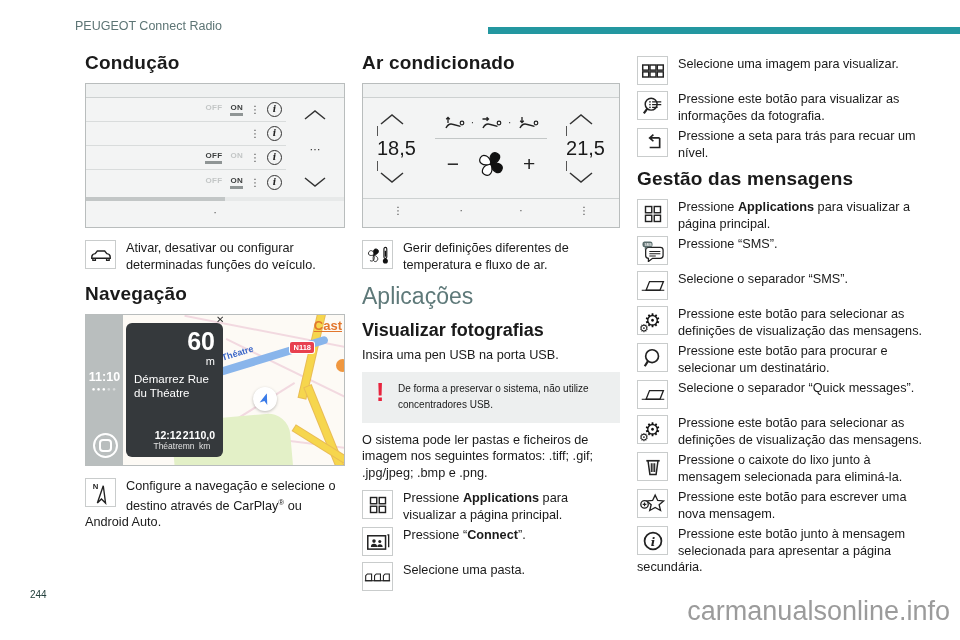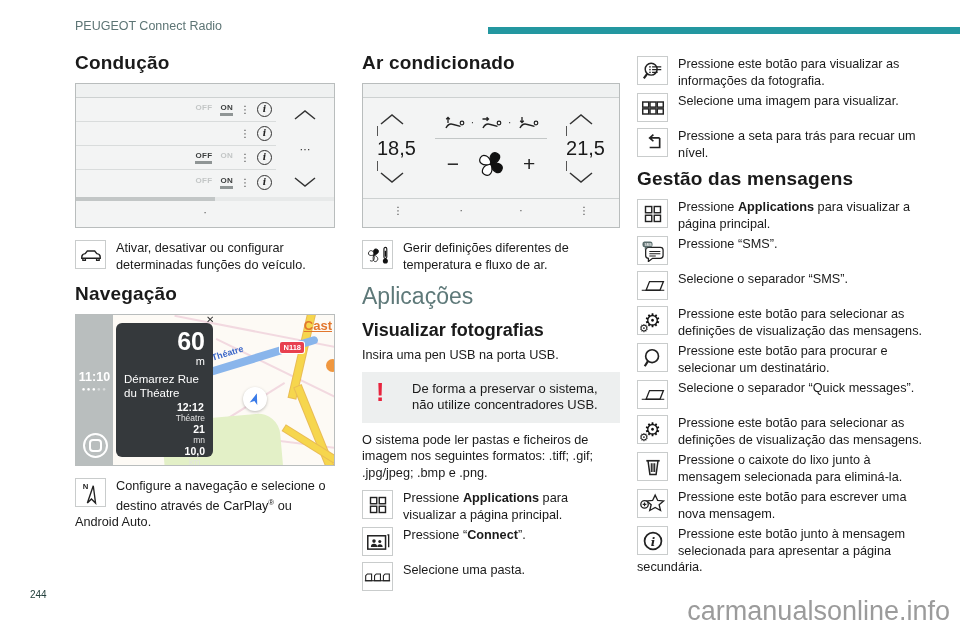--- a/index.html
+++ b/index.html
@@ -5,21 +5,21 @@
   html,body{margin:0;padding:0;width:960px;height:640px;background:#ffffff;overflow:hidden;
     font-family:"Liberation Sans", sans-serif;color:#1a1a1a;-webkit-font-smoothing:antialiased;}
   .page{position:relative;width:960px;height:540px;background:#fff;}
 
   
   .hdr-title{position:absolute;left:75px;top:19px;font-size:12.5px;color:#5d7575;}
   .hdr-bar{position:absolute;left:488px;right:0;top:27px;height:7px;background:#2397a0;}
 
   
   .col{position:absolute;top:52px;}
-  .col-left{left:75px;width:260px;}
+  .col-left{left:85px;width:260px;}
   .col-mid{left:362px;width:258px;}
   .col-right{left:637px;width:288px;top:55px;}
 
   h1{font-size:19px;margin:0 0 9px;font-weight:bold;letter-spacing:.2px;}
   h2.sect{font-size:23px;font-weight:400;color:#5e7979;margin:10px 0 10px;}
   h3{font-size:18px;margin:2px 0 6px;font-weight:bold;}
   p.body{font-size:12.7px;line-height:16.5px;margin:0 0 8px;}
 
   
   .shot{position:relative;border:1px solid #b9bdbd;background:#f3f4f4;margin-bottom:11px;box-sizing:border-box;}
@@ -69,21 +69,21 @@
   .badge{position:absolute;right:30px;top:27px;background:#e8404f;color:#fff;font-size:7.5px;font-weight:bold;padding:1px 3px;border-radius:2px;box-shadow:0 0 0 1px #fff;}
   .place{position:absolute;right:2px;top:3px;color:#e2762d;font-weight:bold;font-size:13px;text-decoration:underline;}
   .odot{position:absolute;right:-5px;top:44px;width:13px;height:13px;background:#f0973f;border-radius:50%;}
   .cursor{position:absolute;left:130px;top:72px;width:24px;height:24px;background:#fff;border-radius:50%;box-shadow:0 1px 3px rgba(0,0,0,.25);display:flex;align-items:center;justify-content:center;z-index:2;}
   .xmark{position:absolute;left:130px;top:-1px;font-size:10px;color:#333;z-index:4;}
   .navcard{position:absolute;left:40px;top:8px;bottom:8px;width:97px;background:#35393c;border-radius:6px;z-index:4;color:#fff;
            padding:6px 8px;box-sizing:border-box;display:flex;flex-direction:column;}
   .d60{font-size:25px;font-weight:bold;text-align:right;line-height:1;}
   .dm{font-size:11px;text-align:right;margin-top:1px;}
   .dinstr{font-size:11.5px;line-height:1.25;margin-top:5px;}
-  .dstats{margin-top:auto;display:flex;justify-content:flex-end;align-items:flex-end;flex-direction:column;}
+  .dstats{margin-top:auto;display:flex;justify-content:flex-end;align-items:flex-end;}
   .dstat{text-align:center;}
   .dstat .v{font-size:10.5px;font-weight:bold;line-height:1.15;}
   .dstat .l{font-size:8.5px;color:#e2e2e2;}
 
   
   .clim{width:258px;height:145px;}
   .c-top{height:13px;border-bottom:1px solid #cdd1d1;background:#eff1f1;}
   .c-body{height:100px;display:flex;align-items:center;justify-content:space-between;padding:0 14px;}
   .tctrl{display:flex;flex-direction:column;align-items:flex-start;}
   .tline{width:1px;height:10px;background:#555;}
@@ -91,21 +91,21 @@
   .c-center{display:flex;flex-direction:column;align-items:center;gap:7px;}
   .seatrow{display:flex;align-items:center;gap:6px;font-size:10px;color:#333;}
   .c-div{width:112px;height:1px;background:#c3c7c7;}
   .fanrow{display:flex;align-items:center;gap:14px;}
   .pm{font-size:21px;color:#222;line-height:1;}
   .c-bot{height:22px;border-top:1px solid #cdd1d1;display:flex;align-items:center;justify-content:space-between;padding:0 30px;font-size:10px;color:#444;}
 
   
   .warn{background:#edefef;padding:9px 10px 9px 12px;margin:2px 0 9px;position:relative;min-height:34px;box-sizing:border-box;}
   .warn .bang{position:absolute;left:14px;top:8px;color:#e8233d;font-size:25px;font-weight:bold;line-height:1;}
-  .warn p{margin:0 0 0 38px;font-size:13px;line-height:16.5px;}
+  .warn p{margin:0 0 0 24px;font-size:10px;line-height:16.5px;}
 
   
   .gear-big{font-size:19px;line-height:1;color:#111;}
   .gear-small{position:absolute;left:1px;bottom:0px;font-size:11px;line-height:1;color:#111;}
 
   
   .pgnum{position:absolute;left:30px;top:589px;font-size:10px;color:#23403d;}
   .wmark{position:absolute;right:10px;top:596px;font-size:27px;color:#9b9b9b;letter-spacing:0px;}
 
   svg{display:block;}
@@ -387,54 +387,54 @@
           </svg>
       </span>
       <p class="stext">Selecione uma pasta.</p>
     </div>
   </div>
 
   <div class="col col-right">
 
     <div class="step">
       <span class="ibox">
-        <svg width="22" height="22" viewBox="0 0 24 24">
-            <circle cx="10" cy="10" r="6.5" fill="none" stroke="#222" stroke-width="1.6"></circle>
-            <path d="M5.8 14.8 L2 20" stroke="#222" stroke-width="2.4"></path>
-            <g stroke="#222" stroke-width="1.2">
-              <path d="M11 7.5 H21 M11 10.5 H21 M11 13.5 H17"></path>
-            </g>
-            <g fill="#222">
-              <circle cx="8.7" cy="7.5" r="0.9"></circle>
-              <circle cx="8.7" cy="10.5" r="0.9"></circle>
-              <circle cx="8.7" cy="13.5" r="0.9"></circle>
-            </g>
-          </svg>
-      </span>
-      <p class="stext">Pressione este botão para visualizar as informações da fotografia.</p>
-    </div>
-
-    <div class="step">
-      <span class="ibox">
         <svg width="24" height="16" viewBox="0 0 28 18">
             <g fill="#fff" stroke="#222" stroke-width="1.7">
               <rect x="2" y="2" width="7" height="6"></rect>
               <rect x="10.5" y="2" width="7" height="6"></rect>
               <rect x="19" y="2" width="7" height="6"></rect>
               <rect x="2" y="10" width="7" height="6"></rect>
               <rect x="10.5" y="10" width="7" height="6"></rect>
               <rect x="19" y="10" width="7" height="6"></rect>
             </g>
           </svg>
       </span>
       <p class="stext">Selecione uma imagem para visualizar.</p>
     </div>
 
     <div class="step">
       <span class="ibox">
+        <svg width="22" height="22" viewBox="0 0 24 24">
+            <circle cx="10" cy="10" r="6.5" fill="none" stroke="#222" stroke-width="1.6"></circle>
+            <path d="M5.8 14.8 L2 20" stroke="#222" stroke-width="2.4"></path>
+            <g stroke="#222" stroke-width="1.2">
+              <path d="M11 7.5 H21 M11 10.5 H21 M11 13.5 H17"></path>
+            </g>
+            <g fill="#222">
+              <circle cx="8.7" cy="7.5" r="0.9"></circle>
+              <circle cx="8.7" cy="10.5" r="0.9"></circle>
+              <circle cx="8.7" cy="13.5" r="0.9"></circle>
+            </g>
+          </svg>
+      </span>
+      <p class="stext">Pressione este botão para visualizar as informações da fotografia.</p>
+    </div>
+
+    <div class="step">
+      <span class="ibox">
         <svg width="20" height="19" viewBox="0 0 24 22">
             <path d="M20 5.5 H8 M12.5 1.5 L8 5.5 L12.5 9.5 M20 5.5 V17 H8" fill="none" stroke="#222" stroke-width="2"></path>
           </svg>
       </span>
       <p class="stext">Pressione a seta para trás para recuar um nível.</p>
     </div>
 
     <h1 style="margin:7px 0 8px">Gestão das mensagens</h1>
 
     <div class="step">

